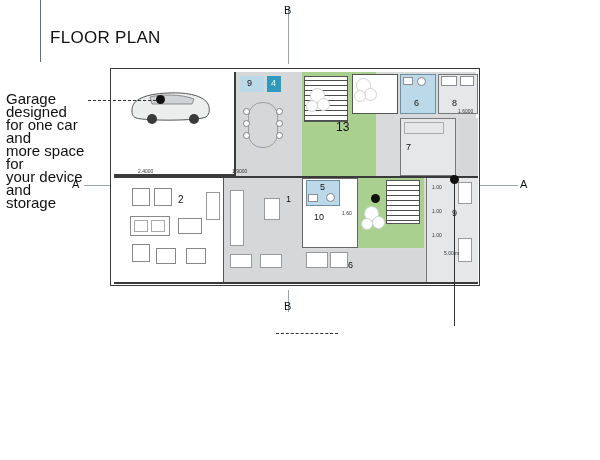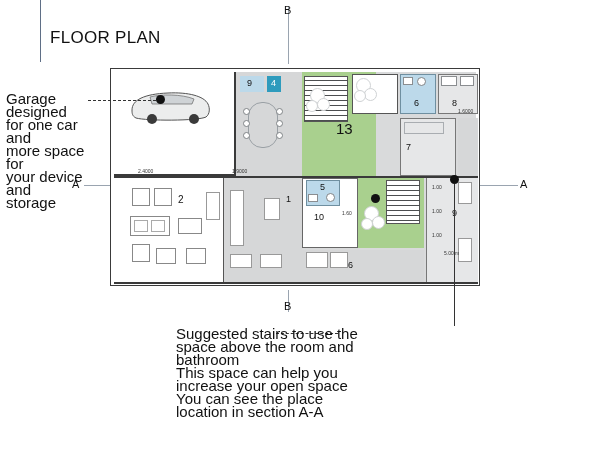--- a/index.html
+++ b/index.html
@@ -167,21 +167,21 @@
       <div class="circ" style="left:162px; top:48px; width:7px; height:7px;"></div>
       <div class="circ" style="left:162px; top:60px; width:7px; height:7px;"></div>
 
       <div class="room blue" style="left:126px; top:4px; width:24px; height:16px;"></div>
       <div class="num" style="left:133px; top:6px;">9</div>
 
       <div class="room tealb" style="left:153px; top:4px; width:14px; height:16px;"></div>
       <div class="num w" style="left:157px; top:6px;">4</div>
 
       <div class="room green" style="left:188px; top:0px; width:74px; height:104px;"></div>
-      <div class="num" style="left:222px; top:48px; font-size:15px;">13</div>
+      <div class="num" style="left:222px; top:48px; font-size:12px;">13</div>
 
       <div class="room" style="left:190px; top:4px; width:44px; height:46px; background:#ffffff; border:1px solid #555;"></div>
       <div class="abs" style="left:190px; top:4px; width:44px; height:46px; overflow:hidden;">
         <div class="stair-step" style="left:0; top:4px; width:44px; height:1px;"></div>
         <div class="stair-step" style="left:0; top:9px; width:44px; height:1px;"></div>
         <div class="stair-step" style="left:0; top:14px; width:44px; height:1px;"></div>
         <div class="stair-step" style="left:0; top:19px; width:44px; height:1px;"></div>
         <div class="stair-step" style="left:0; top:24px; width:44px; height:1px;"></div>
         <div class="stair-step" style="left:0; top:29px; width:44px; height:1px;"></div>
         <div class="stair-step" style="left:0; top:34px; width:44px; height:1px;"></div>
@@ -295,22 +295,15 @@
 
   <div class="abs dot" style="left:450px; top:175px;"></div>
   <div class="abs" style="left:454px; top:184px; width:1px; height:142px; background:#333;"></div>
 
   <div class="callout" style="left:6px; top:92px; width:92px;">Garage designed
 for one car and
 more space for
 your device and
 storage</div>
 
-  <div class="callout" style="left:176px; top:327px; width:190px;">Suggested stairs to use the
-space above the room and
-bathroom
-This space can help you
-increase your open space
-You can see the place
-location in section A-A</div>
 
 
 </div>
 
 </body></html>

